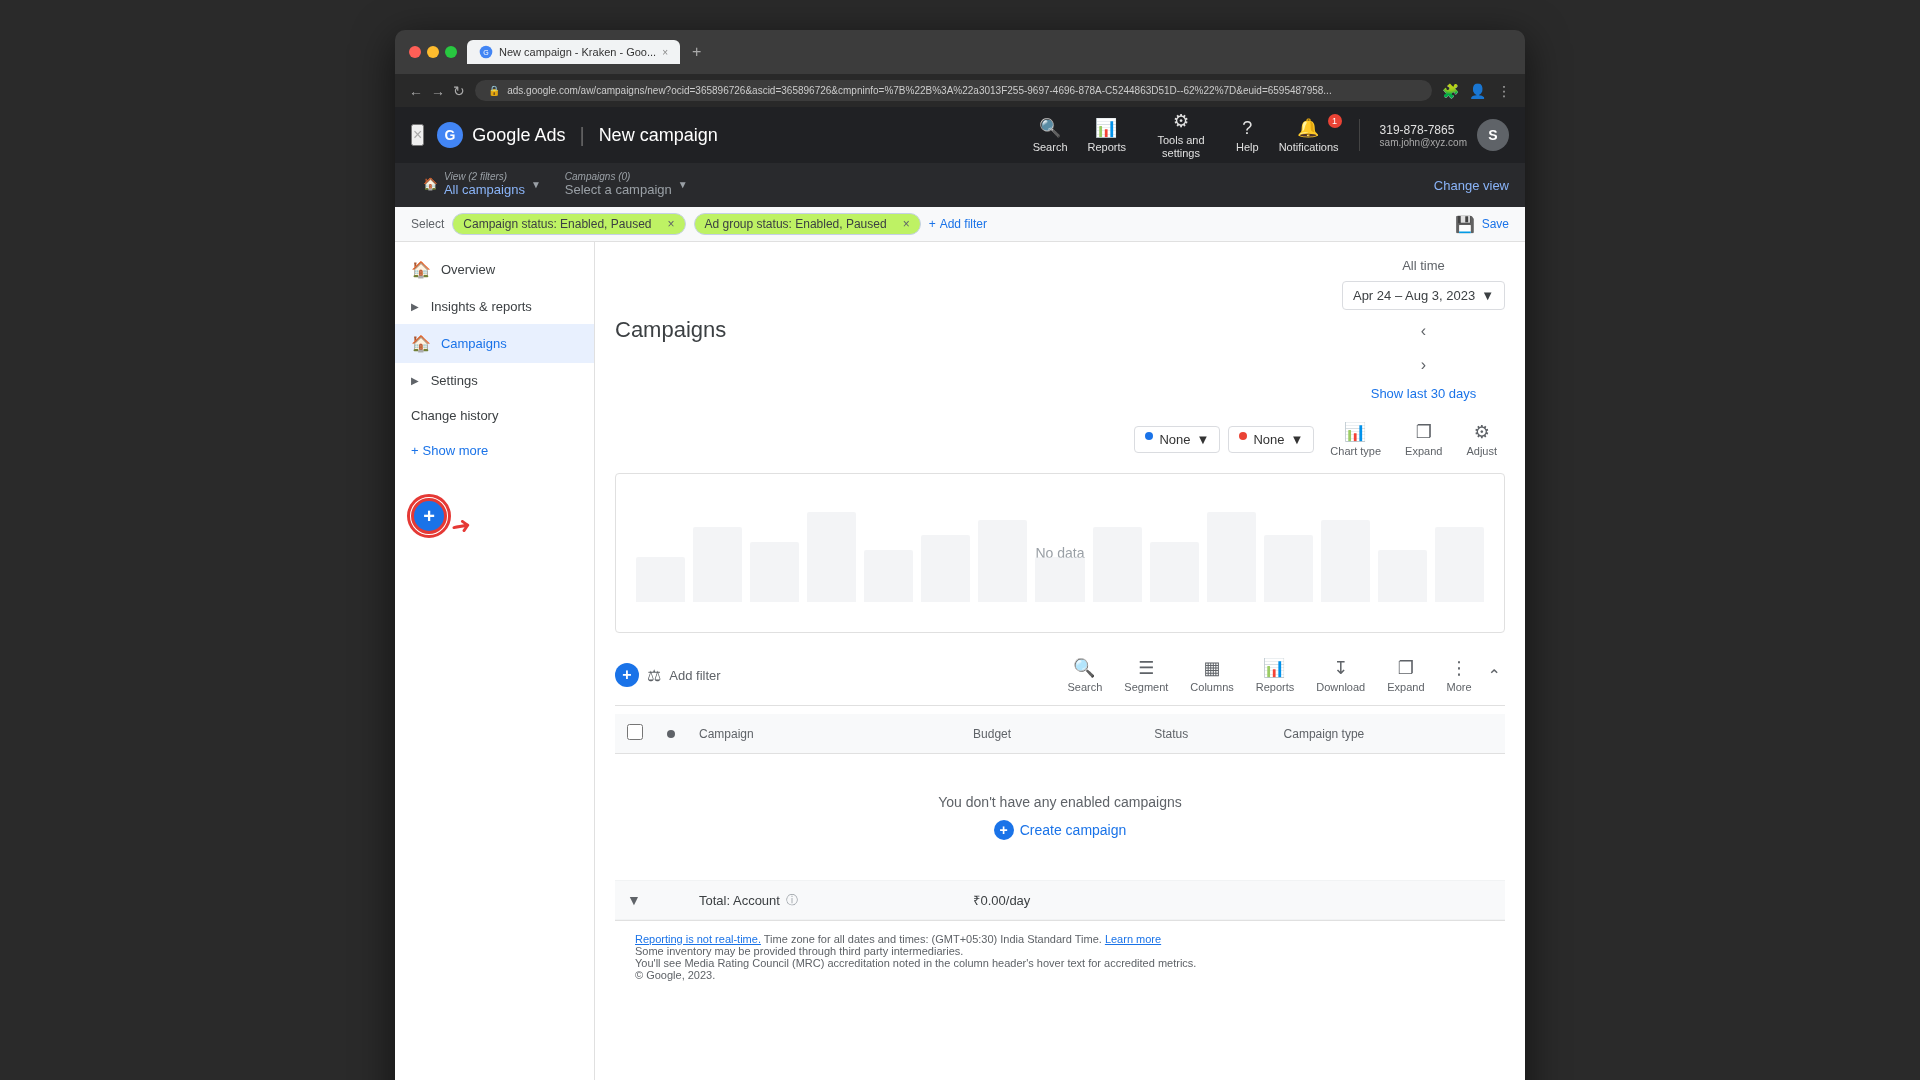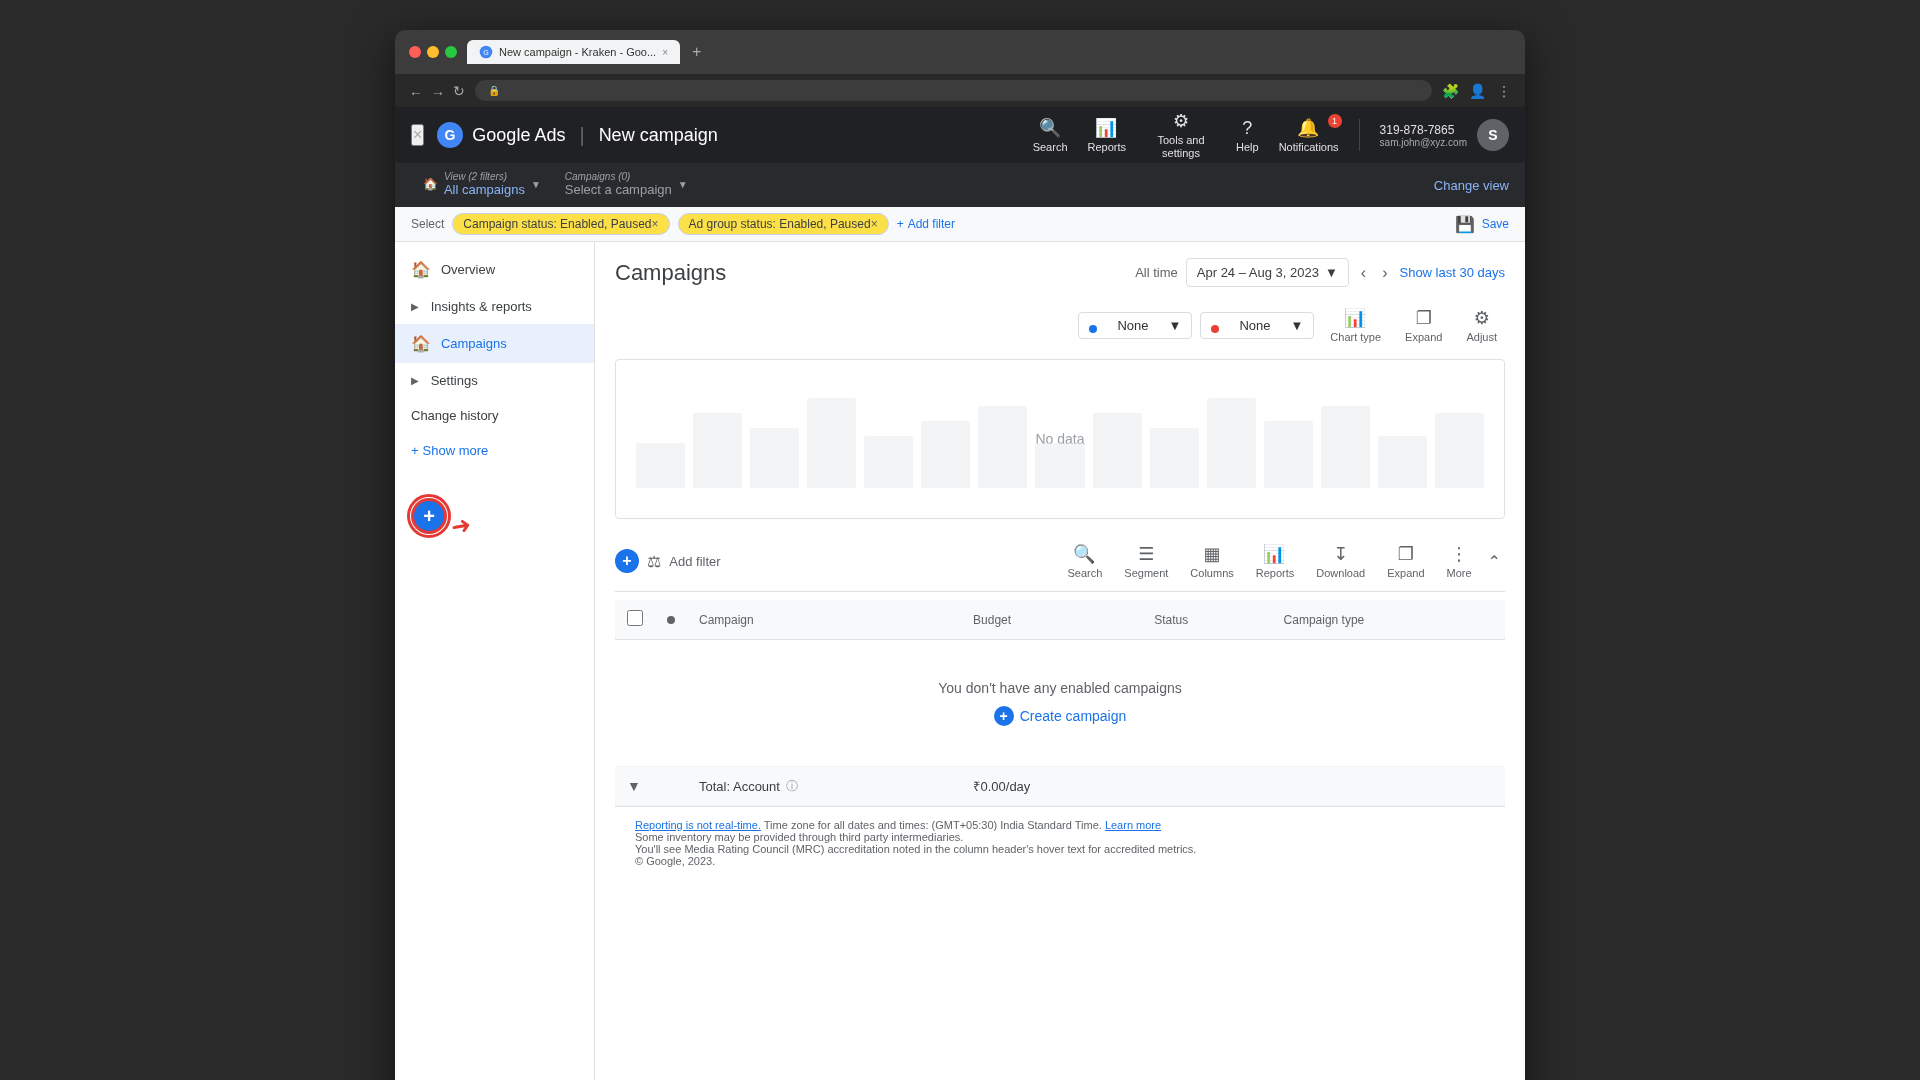--- a/index.html
+++ b/index.html
@@ -117,21 +117,21 @@
     
     .filter-bar {
       background: #f8f9fa;
       border-bottom: 1px solid #e0e0e0;
       padding: 6px 16px;
       display: flex;
       align-items: center;
       gap: 8px;
     }
     .filter-label { color: #5f6368; font-size: 12px; }
-    .filter-chip { background: #fde047; border: 1px solid #c5d0e6; border-radius: 16px; padding: 3px 10px; font-size: 12px; color: #3c4043; display: flex; align-items: center; gap: 0; }
+    .filter-chip { background: #bef264; border: 1px solid #c5d0e6; border-radius: 16px; padding: 3px 10px; font-size: 12px; color: #3c4043; display: flex; align-items: center; gap: 16px; }
     .filter-chip-close { color: #5f6368; cursor: pointer; font-size: 12px; }
     .add-filter-btn { color: #1a73e8; font-size: 12px; cursor: pointer; background: none; border: none; display: flex; align-items: center; gap: 4px; }
     .save-btn-area { margin-left: auto; display: flex; align-items: center; gap: 6px; color: #1a73e8; cursor: pointer; font-size: 12px; }
     .save-icon { font-size: 16px; }
 
     
     .main-layout { display: flex; height: calc(100vh - 56px - 44px - 36px); min-height: 600px; }
 
     
     .sidebar {
@@ -156,29 +156,29 @@
     .sidebar-item.active .sidebar-item-icon { color: #1a73e8; }
     .sidebar-expand { font-size: 10px; color: #5f6368; margin-right: 2px; }
     .show-more { color: #1a73e8; display: flex; align-items: center; gap: 4px; padding: 10px 16px; font-size: 13px; cursor: pointer; }
 
     
     .content-area { flex: 1; background: #fff; overflow-y: auto; padding: 16px 20px; }
 
     
     .campaigns-header { display: flex; align-items: center; justify-content: space-between; margin-bottom: 16px; }
     .campaigns-title { font-size: 22px; font-weight: 400; color: #3c4043; }
-    .date-selector { display: flex; align-items: center; gap: 8px; }
+    .date-selector { display: flex; align-items: center; gap: 8px; flex-direction: column; }
     .all-time-label { font-size: 13px; color: #5f6368; }
     .date-dropdown { border: 1px solid #dadce0; border-radius: 4px; padding: 6px 10px; font-size: 13px; color: #3c4043; background: white; display: flex; align-items: center; gap: 6px; cursor: pointer; min-width: 160px; justify-content: space-between; }
     .date-nav { color: #5f6368; cursor: pointer; padding: 4px; font-size: 16px; }
     .show-last-30 { color: #1a73e8; font-size: 13px; cursor: pointer; }
 
     
     .chart-controls { display: flex; align-items: center; gap: 8px; margin-bottom: 12px; justify-content: flex-end; }
-    .metric-dropdown { border: 1px solid #dadce0; border-radius: 4px; padding: 5px 10px; font-size: 13px; background: white; display: flex; align-items: flex-end; gap: 20px; cursor: pointer; }
+    .metric-dropdown { border: 1px solid #dadce0; border-radius: 4px; padding: 5px 10px; font-size: 13px; background: white; display: flex; align-items: flex-start; gap: 6px; cursor: pointer; }
     .metric-dot { width: 8px; height: 8px; border-radius: 50%; }
     .metric-dot.blue { background: #1a73e8; }
     .metric-dot.red { background: #ea4335; }
     .chart-action { display: flex; flex-direction: column; align-items: center; gap: 2px; cursor: pointer; color: #5f6368; font-size: 11px; padding: 4px 8px; }
     .chart-action-icon { font-size: 18px; color: #5f6368; }
 
     
     .chart-area { background: #fff; border: 1px solid #e0e0e0; border-radius: 4px; padding: 20px; margin-bottom: 16px; position: relative; height: 160px; display: flex; align-items: center; justify-content: center; }
     .chart-no-data { color: #9aa0a6; font-size: 14px; }
     .chart-bars { position: absolute; bottom: 30px; left: 20px; right: 20px; display: flex; gap: 8px; align-items: flex-end; height: 100px; }
@@ -249,20 +249,21 @@
   </div>
 
   <div class="address-bar">
     <div class="nav-btns">
       <button class="nav-btn">←</button>
       <button class="nav-btn">→</button>
       <button class="nav-btn">↻</button>
     </div>
     <div class="url-box">
       <span class="url-lock">🔒</span>
+      <span style="font-size:10px; overflow:hidden; white-space:nowrap; text-overflow:ellipsis;">ads.google.com/aw/campaigns/new?ocid=365896726&amp;ascid=365896726&amp;cmpninfo=%7B%22B%3A%22a3013F255-9697-4696-878A-C5244863D51D--62%22%7D&amp;euid=6595487958...</span>
     </div>
     <div class="addr-actions">
       <button class="addr-action">🧩</button>
       <button class="addr-action">👤</button>
       <button class="addr-action">⋮</button>
     </div>
   </div>
 
   <div class="ads-app">
 

